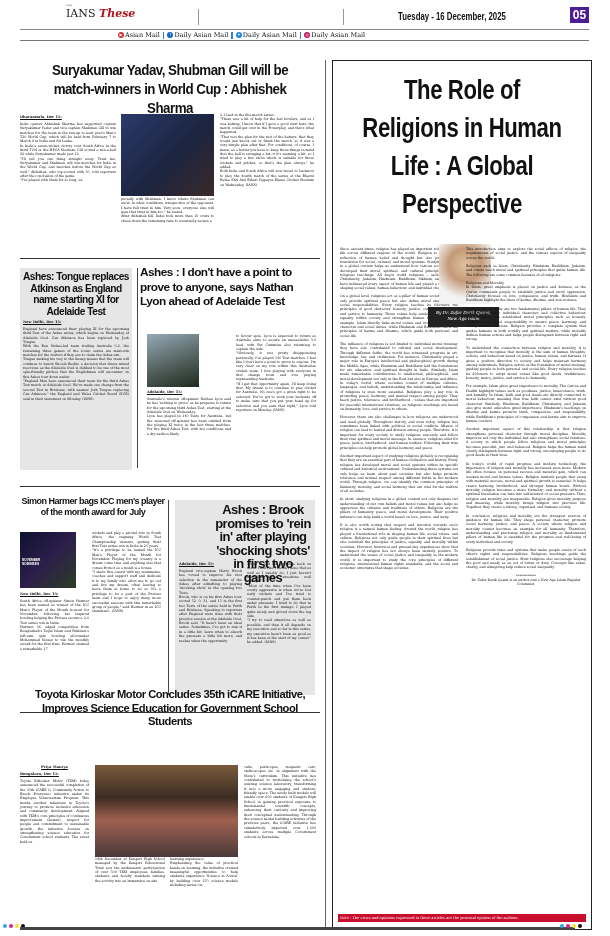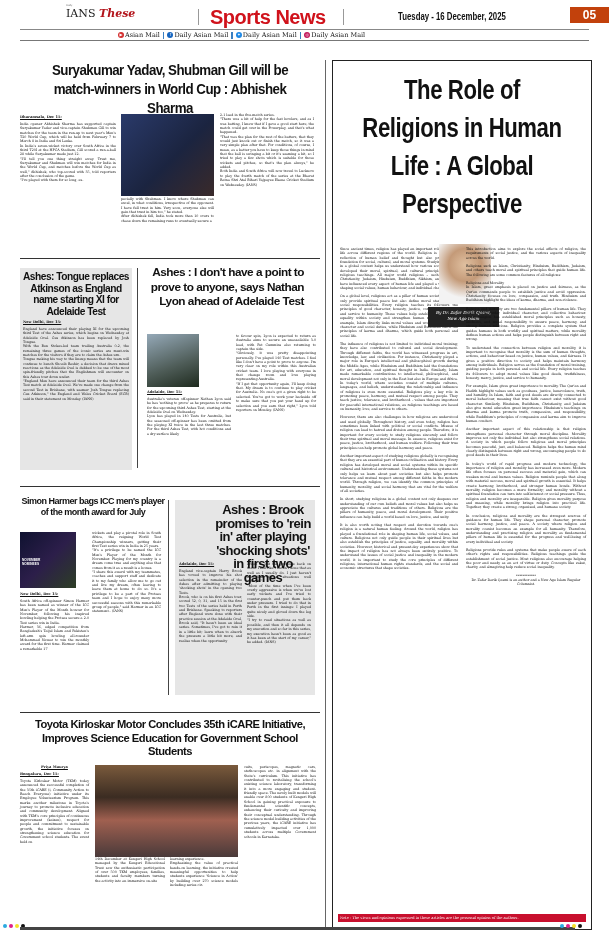--- a/index.html
+++ b/index.html
@@ -9,56 +9,56 @@
 .dateline{font-size:3.6px;font-weight:bold;text-decoration:underline;margin:3px 0 3px;}
 
 
 #masthead{position:absolute;left:0;top:0;width:610px;height:38px;}
 #logo{position:absolute;left:66px;top:7px;font-family:"DejaVu Serif",serif;font-size:11px;color:#222;}
 #logo .mail{color:#b3141b;font-style:italic;font-weight:bold;}
 #logo .daily{position:absolute;left:0;top:-3px;font-size:2.5px;color:#444;}
 .vsep{position:absolute;top:9px;width:1px;height:16px;background:#999;}
 #section-title{position:absolute;left:210px;top:6px;font-family:"Liberation Sans",sans-serif;font-weight:bold;font-size:20px;color:#d0121b;letter-spacing:-0.5px;}
 #issue-date{position:absolute;left:398px;top:11px;font-family:"Liberation Sans",sans-serif;font-weight:bold;font-size:10px;transform:scaleX(0.78);transform-origin:left top;white-space:nowrap;}
-#page-num{position:absolute;left:570px;top:7px;width:39px;height:16px;background:#c2410c;color:#fff;font-family:"Liberation Sans",sans-serif;font-weight:bold;font-size:12px;text-align:center;line-height:16px;}
+#page-num{position:absolute;left:570px;top:7px;width:19px;height:16px;background:#4c1d95;color:#fff;font-family:"Liberation Sans",sans-serif;font-weight:bold;font-size:12px;text-align:center;line-height:16px;}
 #top-rule{position:absolute;left:20px;top:29px;width:569px;height:1px;background:#888;}
 #social{position:absolute;left:118px;top:31px;display:flex;gap:3px;align-items:center;font-size:6.5px;}
 .soc{display:flex;align-items:center;gap:1px;}
 .soc-ic{display:inline-block;width:6px;height:6px;border-radius:50%;color:#fff;font-size:4px;line-height:6px;text-align:center;font-family:"DejaVu Sans",sans-serif;}
 .soc-sep{display:inline-block;width:1.5px;height:7px;background:#3a7fc1;}
 #sub-rule{position:absolute;left:20px;top:40px;width:569px;height:1px;background:#777;}
 
 
 .hl-big{position:absolute;text-align:center;font-family:"Liberation Sans",sans-serif;font-weight:bold;letter-spacing:-0.6px;}
 #a1-head{left:20px;top:60px;width:300px;font-size:15.5px;line-height:19px;transform:scaleX(0.86);transform-origin:center top;}
 #a1-c1{position:absolute;left:20px;top:112px;width:96px;}
 #a1-img{position:absolute;left:121px;top:114px;width:93px;height:82px;background:linear-gradient(135deg,#2a3a6a,#1b2440 55%,#3a2a2a);}
 #a1-c2{position:absolute;left:121px;top:197px;width:93px;}
 #a1-c3{position:absolute;left:220px;top:113px;width:94px;}
 .rule-h{position:absolute;height:1px;background:#333;}
 
 #a2-box{position:absolute;left:20px;top:268px;width:112px;height:202px;background:#e6e6e6;padding:3px;}
 #a2-head{font-size:10.2px;line-height:11.5px;text-align:center;}
-#a3-head{position:absolute;left:124px;top:265px;width:180px;text-align:right;font-size:11.8px;line-height:14.5px;}
+#a3-head{position:absolute;left:140px;top:265px;width:180px;text-align:left;font-size:11.8px;line-height:14.5px;}
 #a3-img{position:absolute;left:147px;top:334px;width:52px;height:53px;background:linear-gradient(160deg,#95a9b8,#4d5b56 60%,#1e2a1e);}
 #a3-c1{position:absolute;left:147px;top:390px;width:84px;}
 #a3-c2{position:absolute;left:236px;top:334px;width:80px;}
 .vrule{position:absolute;width:1px;background:#444;}
 
 #a4-head{position:absolute;left:20px;top:496px;width:146px;text-align:center;font-size:9px;line-height:11px;}
 #a4-img{position:absolute;left:20px;top:532px;width:56px;height:56px;background:linear-gradient(135deg,#0f1230,#2c1e4a 50%,#2d3e25);}
 #a4-c1{position:absolute;left:20px;top:589px;width:69px;}
 #a4-c2{position:absolute;left:92px;top:531px;width:69px;}
 
 #a5-box{position:absolute;left:175px;top:500px;width:140px;height:195px;background:#e6e6e6;padding:3px 4px;}
 #a5-head{font-size:13px;line-height:13.5px;text-align:center;margin-left:36px;}
 #a5-c1{position:absolute;left:4px;top:62px;width:63px;}
 #a5-c2{position:absolute;left:72px;top:62px;width:64px;}
 
-#a6-head{position:absolute;left:20px;top:718px;width:300px;text-align:center;font-size:11.2px;line-height:13.5px;}
+#a6-head{position:absolute;left:20px;top:688px;width:300px;text-align:center;font-size:11.2px;line-height:13.5px;}
 #a6-c1{position:absolute;left:20px;top:765px;width:69px;}
 #a6-img{position:absolute;left:95px;top:765px;width:143px;height:92px;background:linear-gradient(180deg,#7a5a3c,#3b2c22 35%,#a06050 60%,#4a3a3a);}
 #a6-c2{position:absolute;left:95px;top:857px;width:70px;}
 #a6-c3{position:absolute;left:170px;top:857px;width:68px;}
 #a6-c4{position:absolute;left:244px;top:765px;width:72px;}
 
 
 #feature{position:absolute;left:332px;top:60px;width:260px;height:870px;border:1px solid #222;}
 #f-head{position:absolute;left:0;top:10px;width:258px;text-align:center;font-family:"Liberation Sans",sans-serif;font-weight:bold;font-size:27px;line-height:38px;letter-spacing:-0.5px;transform:scaleX(0.82);transform-origin:center top;}
 #f-c1{position:absolute;left:7px;top:186px;width:118px;}
@@ -77,21 +77,20 @@
 </head>
 <body>
 
 <header id="masthead">
   <div id="logo">
     <span class="daily">Daily</span>
     <span>IANS</span>
     <span class="mail">These</span>
   </div>
   <div class="vsep" style="left:198px"></div>
-  <div id="section-title">Sports News</div>
   <div class="vsep" style="left:343px"></div>
   <div id="issue-date">Tuesday - 16  December, 2025</div>
   <div id="page-num">05</div>
   <div id="top-rule"></div>
   <div id="social">
     <span class="soc">
       <span class="soc-ic" style="background:#d32f2f">▶</span>
       <span>Asian Mail</span>
     </span>
     <span class="soc-sep"></span>

